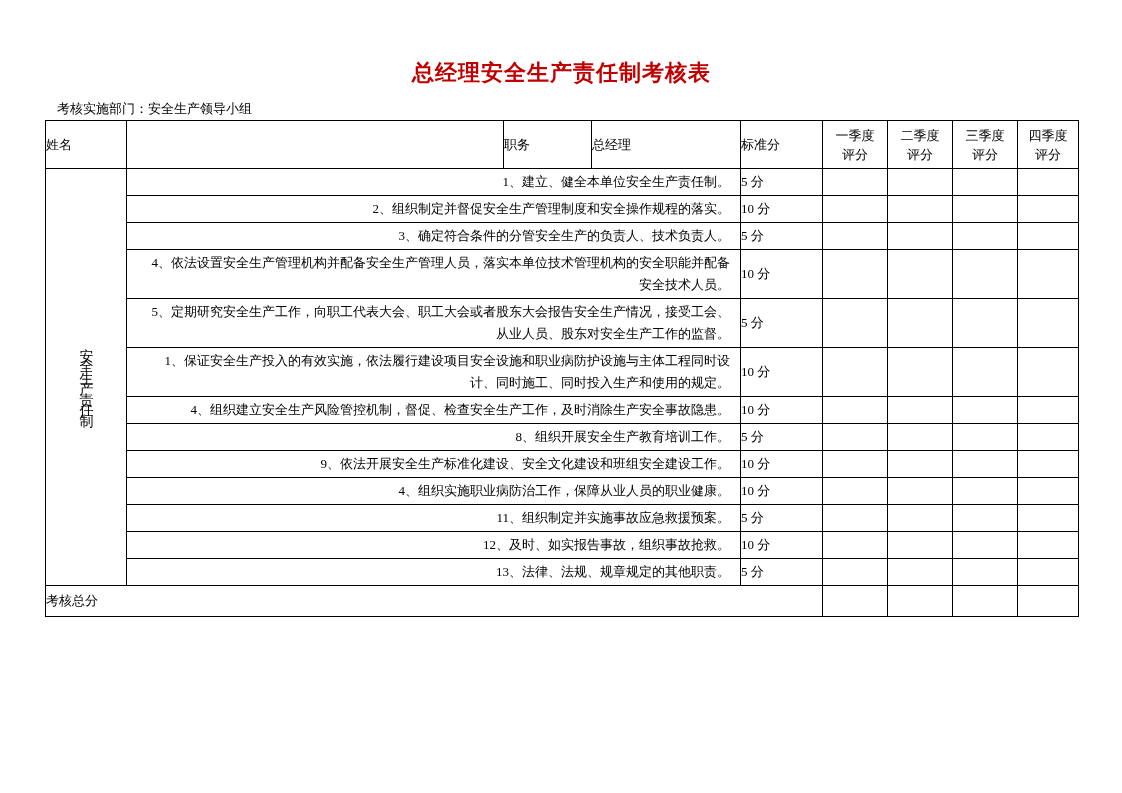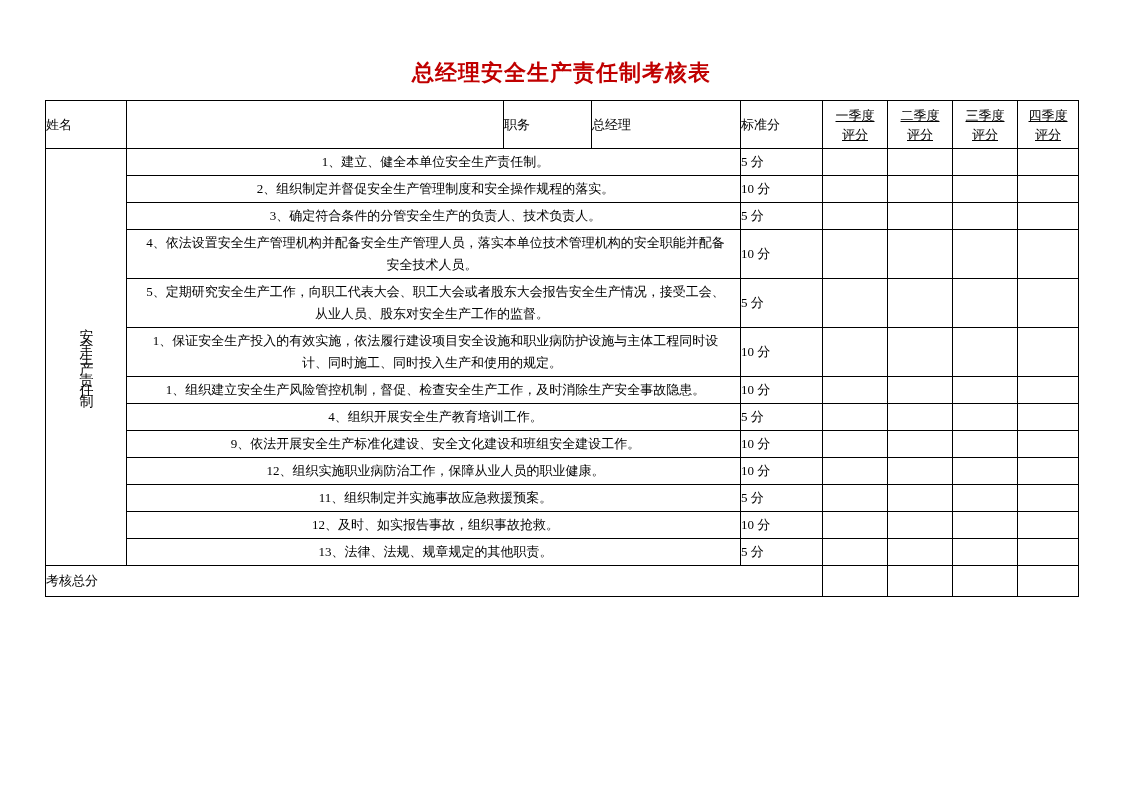--- a/index.html
+++ b/index.html
@@ -37,44 +37,45 @@
     vertical-align: middle;
     overflow: hidden;
   }
   tr.header-row { height: 48px; }
   tr.body-row { height: 26px; }
   tr.body-row.tall { height: 47px; margin-top: 36px; }
   tr.total-row { height: 31px; }
 
   td.center { text-align: left; }
   td.item-cell {
-    text-align: center;
+    text-align: right;
     padding: 2px 10px 2px 7px;
     text-indent: 7px;
     line-height: 22px;
   }
   td.vertical-cell { text-align: center; }
   .vertical-text {
     display: inline-block;
     writing-mode: vertical-rl;
     text-orientation: upright;
     letter-spacing: 11px;
     font-size: 14px;
     line-height: 1;
   }
-  .q-head { line-height: 19px; text-align: center; text-decoration: underline; }
+  .q-head { line-height: 19px; text-align: center; }
   td.fill-cell { background: #ffffff; }
 </style>
 </head>
 <body>
 
 <div class="page">
 
   <div class="doc-title" style="color: rgb(192, 0, 0);">总经理安全生产责任制考核表</div>
 
+  <div class="dept-line">考核实施部门：安全生产领导小组</div>
 
   <table class="assessment">
     <colgroup>
       <col style="width:81px">
         <col style="width:377px">
         <col style="width:88px">
       <col style="width:149px">
         <col style="width:82px">
         <col style="width:65px">
       <col style="width:65px">
@@ -158,48 +159,48 @@
     <tr class="body-row tall">
       <td class="item-cell" colspan="3">1、保证安全生产投入的有效实施，依法履行建设项目安全设施和职业病防护设施与主体工程同时设计、同时施工、同时投入生产和使用的规定。</td>
       <td class="center">10 分</td>
       <td class="fill-cell"></td>
       <td class="fill-cell"></td>
       <td class="fill-cell"></td>
       <td class="fill-cell"></td>
     </tr>
 
     <tr class="body-row">
-      <td class="item-cell" colspan="3">1、组织建立安全生产风险管控机制，督促、检查安全生产工作，及时消除生产安全事故隐患。</td>
-      <td class="center">10 分</td>
-      <td class="fill-cell"></td>
-      <td class="fill-cell"></td>
-      <td class="fill-cell"></td>
-      <td class="fill-cell"></td>
-    </tr>
-
-    <tr class="body-row">
-      <td class="item-cell" colspan="3">4、组织开展安全生产教育培训工作。</td>
+      <td class="item-cell" colspan="3">4、组织建立安全生产风险管控机制，督促、检查安全生产工作，及时消除生产安全事故隐患。</td>
+      <td class="center">10 分</td>
+      <td class="fill-cell"></td>
+      <td class="fill-cell"></td>
+      <td class="fill-cell"></td>
+      <td class="fill-cell"></td>
+    </tr>
+
+    <tr class="body-row">
+      <td class="item-cell" colspan="3">8、组织开展安全生产教育培训工作。</td>
       <td class="center">5 分</td>
       <td class="fill-cell"></td>
       <td class="fill-cell"></td>
       <td class="fill-cell"></td>
       <td class="fill-cell"></td>
     </tr>
 
     <tr class="body-row">
       <td class="item-cell" colspan="3">9、依法开展安全生产标准化建设、安全文化建设和班组安全建设工作。</td>
       <td class="center">10 分</td>
       <td class="fill-cell"></td>
       <td class="fill-cell"></td>
       <td class="fill-cell"></td>
       <td class="fill-cell"></td>
     </tr>
 
     <tr class="body-row">
-      <td class="item-cell" colspan="3">12、组织实施职业病防治工作，保障从业人员的职业健康。</td>
+      <td class="item-cell" colspan="3">4、组织实施职业病防治工作，保障从业人员的职业健康。</td>
       <td class="center">10 分</td>
       <td class="fill-cell"></td>
       <td class="fill-cell"></td>
       <td class="fill-cell"></td>
       <td class="fill-cell"></td>
     </tr>
 
     <tr class="body-row">
       <td class="item-cell" colspan="3">11、组织制定并实施事故应急救援预案。</td>
       <td class="center">5 分</td>

